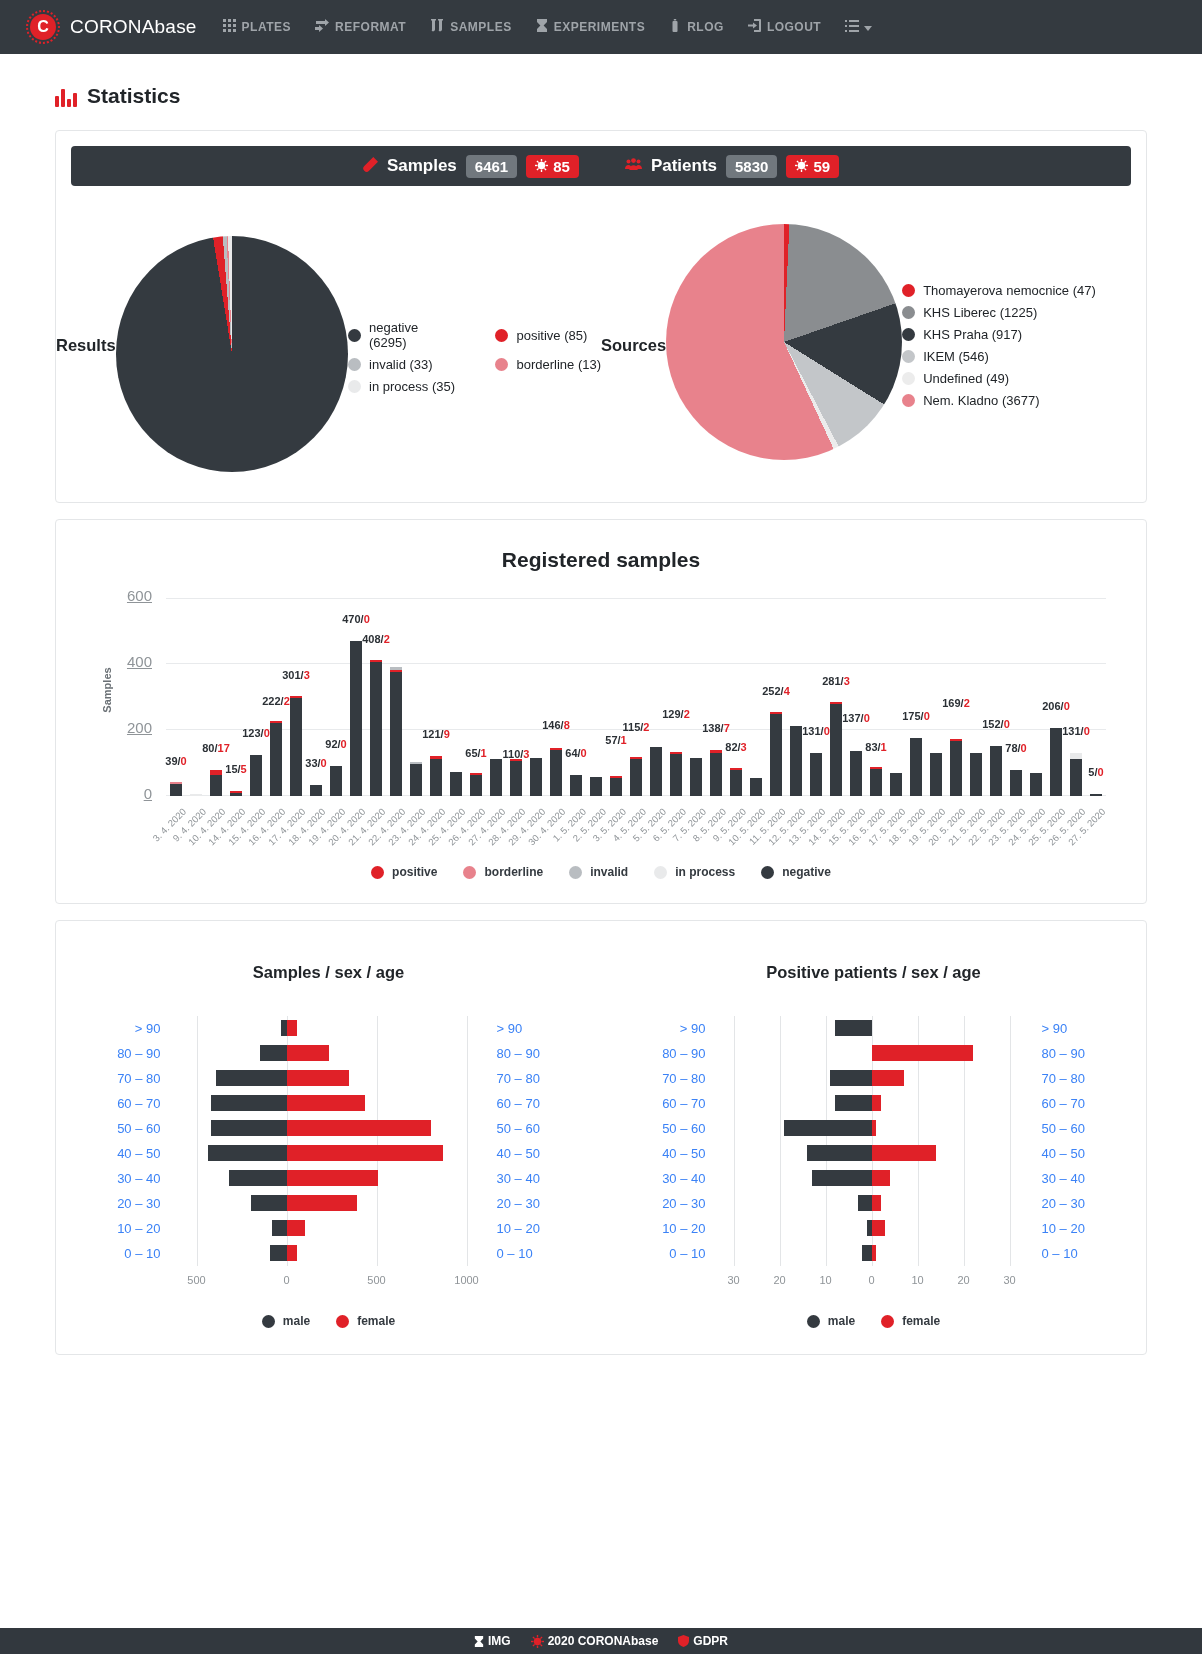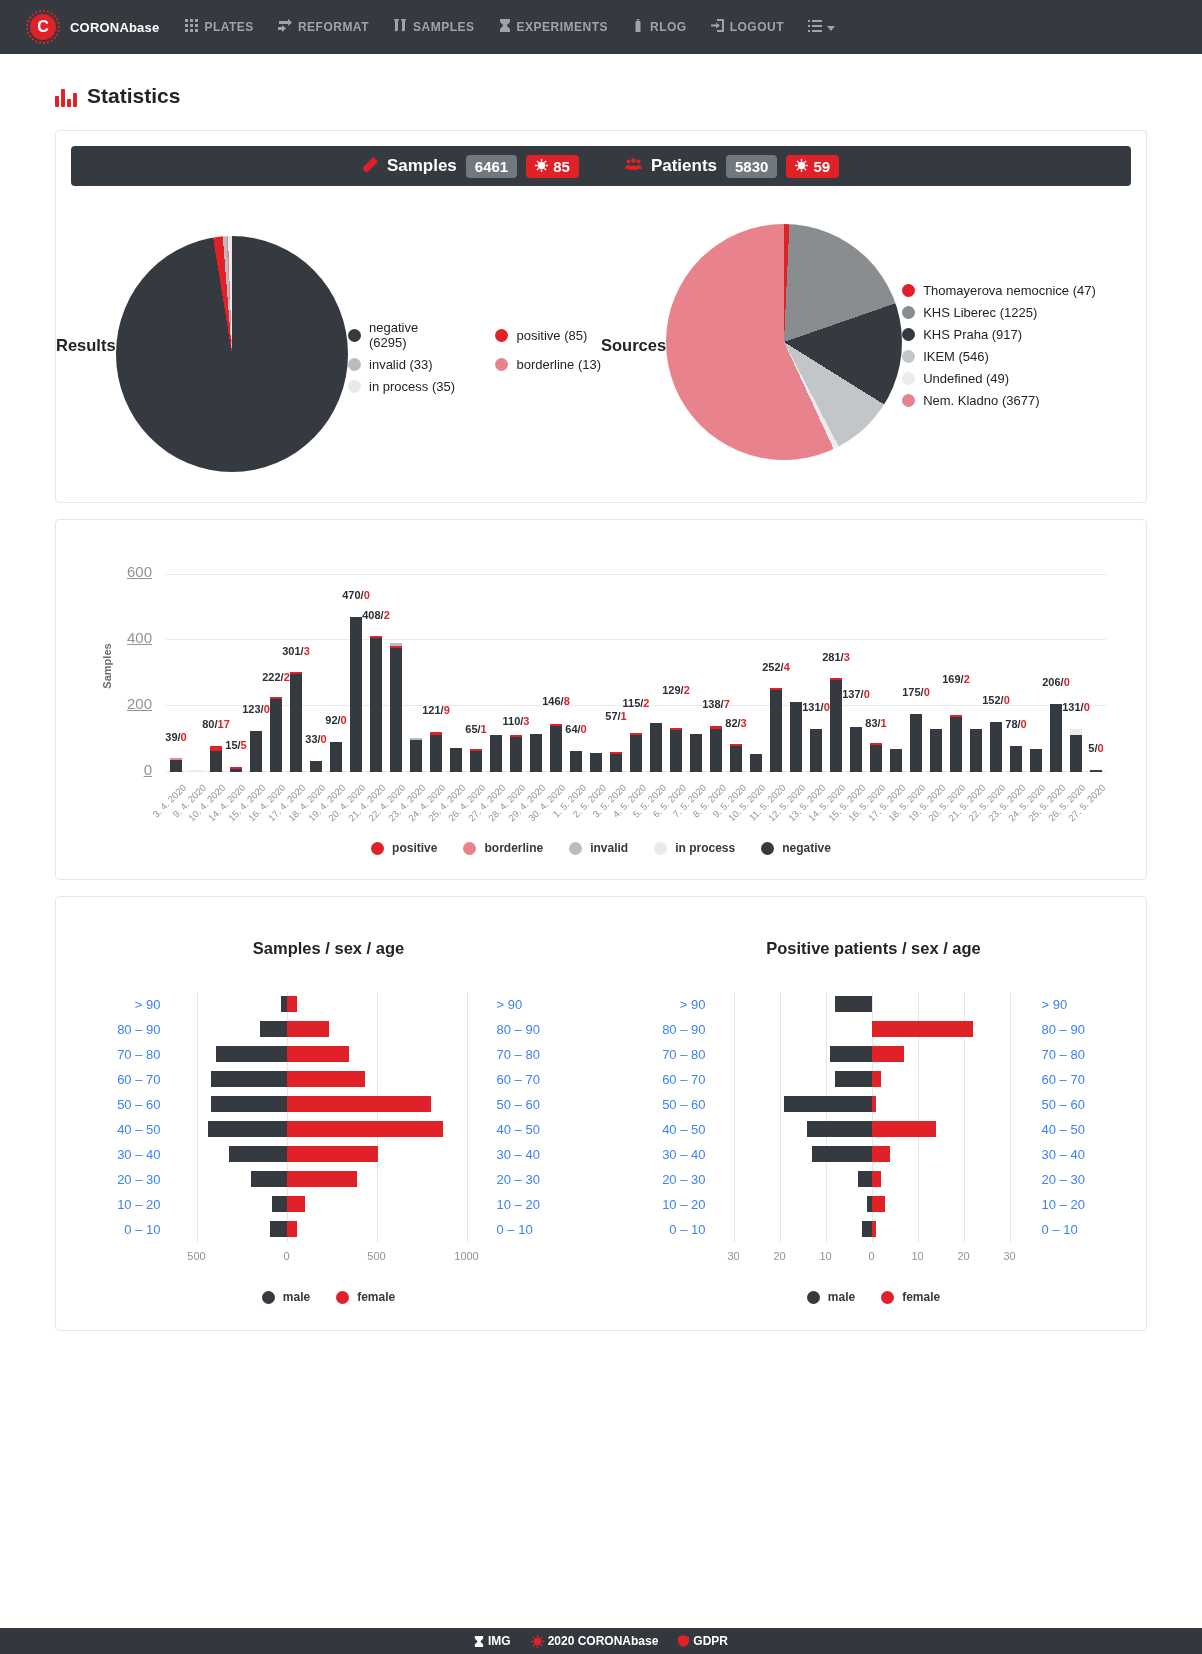--- a/index.html
+++ b/index.html
@@ -7,21 +7,21 @@
   body {
     font-family:"Liberation Sans", sans-serif;
     background:#ffffff; color:#212529;
     min-height:1654px; display:flex; flex-direction:column;
   }
   
   .navbar { height:54px; background:#343a40; display:flex; align-items:center; padding:0 26px; flex:0 0 auto; }
   .brand { display:flex; align-items:center; gap:10px; margin-right:26px; cursor:pointer; }
   .logo-ring { border:2px dotted #e02128; border-radius:50%; padding:2px; display:inline-flex; }
   .logo-c { width:26px; height:26px; background:#e02128; border-radius:50%; color:#fff; font-weight:bold; font-size:16px; display:flex; align-items:center; justify-content:center; }
-  .brand-name { color:#fff; font-size:13px; font-weight:700; letter-spacing:.2px; }
+  .brand-name { color:#fff; font-size:19px; font-weight:400; letter-spacing:.2px; }
   .nav-items { display:flex; align-items:center; gap:24px; }
   .nav-item { display:flex; align-items:center; gap:6px; color:#9fa4a9; font-size:12px; font-weight:700; letter-spacing:.5px; cursor:pointer; }
   .nav-item svg { fill:#9fa4a9; }
   .nav-more { display:flex; align-items:center; gap:5px; }
   
   .content { width:1092px; margin:0 auto; flex:0 0 auto; }
   .page-head { display:flex; align-items:center; gap:10px; margin:30px 0 22px 0; }
   .stat-icon { display:inline-flex; align-items:flex-end; gap:2px; height:22px; }
   .stat-icon i { display:block; width:4px; background:#e02128; border-radius:1px; }
   .page-title { font-size:21px; font-weight:700; color:#212529; }
@@ -266,20 +266,21 @@
             <div class="leg-item">
               <span class="leg-dot" style="background: rgb(232, 130, 140);"></span>
               <span class="leg-text">Nem. Kladno (3677)</span>
             </div>
           </div>
       </div>
     </div>
   </div>
 
   <div class="card bar-card">
+    <div class="big-title">Registered samples</div>
     <div class="bars-outer">
       <span class="ylabel">Samples</span>
       <div class="plot" id="bar-plot">
           <div class="gridline" style="bottom: 0px;"></div>
           <span class="ytick" style="bottom: -6px;">0</span>
           <div class="gridline" style="bottom: 66px;"></div>
           <span class="ytick" style="bottom: 60px;">200</span>
           <div class="gridline" style="bottom: 132px;"></div>
           <span class="ytick" style="bottom: 126px;">400</span>
           <div class="gridline" style="bottom: 197px;"></div>
@@ -319,21 +320,21 @@
           <div class="bar-seg" style="left: 264px; width: 12px; bottom: 0px; height: 36.96px; background: rgb(52, 58, 64);"></div>
           <div class="bar-seg" style="left: 264px; width: 12px; bottom: 36.96px; height: 2.97px; background: rgb(224, 33, 40);"></div>
           <div class="bar-label" style="left: 270px; bottom: 55.93px;"><span class="lt">121/</span><span class="lp">9</span></div>
           <div class="bar-seg" style="left: 284px; width: 12px; bottom: 0px; height: 23.76px; background: rgb(52, 58, 64);"></div>
           <div class="bar-seg" style="left: 304px; width: 12px; bottom: 0px; height: 21.12px; background: rgb(52, 58, 64);"></div>
           <div class="bar-seg" style="left: 304px; width: 12px; bottom: 21.12px; height: 2px; background: rgb(224, 33, 40);"></div>
           <div class="bar-label" style="left: 310px; bottom: 37.45px;"><span class="lt">65/</span><span class="lp">1</span></div>
           <div class="bar-seg" style="left: 324px; width: 12px; bottom: 0px; height: 37.29px; background: rgb(52, 58, 64);"></div>
           <div class="bar-seg" style="left: 344px; width: 12px; bottom: 0px; height: 35.31px; background: rgb(52, 58, 64);"></div>
           <div class="bar-seg" style="left: 344px; width: 12px; bottom: 35.31px; height: 2px; background: rgb(224, 33, 40);"></div>
-          <div class="bar-label" style="left: 350px; bottom: 45px;"><span class="lt">110/</span><span class="lp">3</span></div>
+          <div class="bar-label" style="left: 350px; bottom: 36px;"><span class="lt">110/</span><span class="lp">3</span></div>
           <div class="bar-seg" style="left: 364px; width: 12px; bottom: 0px; height: 37.95px; background: rgb(52, 58, 64);"></div>
           <div class="bar-seg" style="left: 384px; width: 12px; bottom: 0px; height: 45.54px; background: rgb(52, 58, 64);"></div>
           <div class="bar-seg" style="left: 384px; width: 12px; bottom: 45.54px; height: 2.64px; background: rgb(224, 33, 40);"></div>
           <div class="bar-label" style="left: 390px; bottom: 65.3px;"><span class="lt">146/</span><span class="lp">8</span></div>
           <div class="bar-seg" style="left: 404px; width: 12px; bottom: 0px; height: 21.12px; background: rgb(52, 58, 64);"></div>
           <div class="bar-label" style="left: 410px; bottom: 37.12px;"><span class="lt">64/</span><span class="lp">0</span></div>
           <div class="bar-seg" style="left: 424px; width: 12px; bottom: 0px; height: 19.14px; background: rgb(52, 58, 64);"></div>
           <div class="bar-seg" style="left: 444px; width: 12px; bottom: 0px; height: 18.48px; background: rgb(52, 58, 64);"></div>
           <div class="bar-seg" style="left: 444px; width: 12px; bottom: 18.48px; height: 2px; background: rgb(224, 33, 40);"></div>
           <div class="bar-label" style="left: 450px; bottom: 50.12px;"><span class="lt">57/</span><span class="lp">1</span></div>

